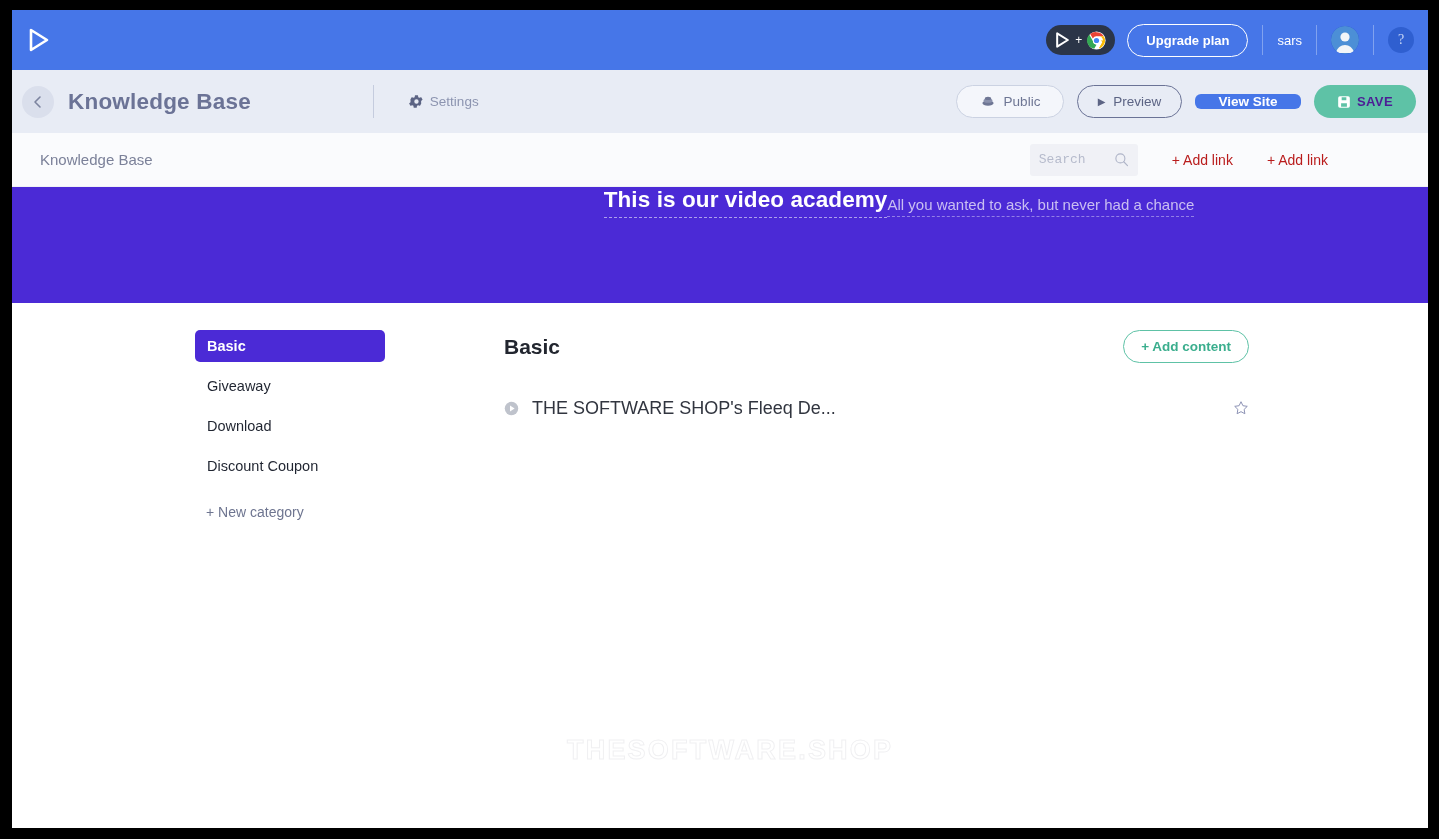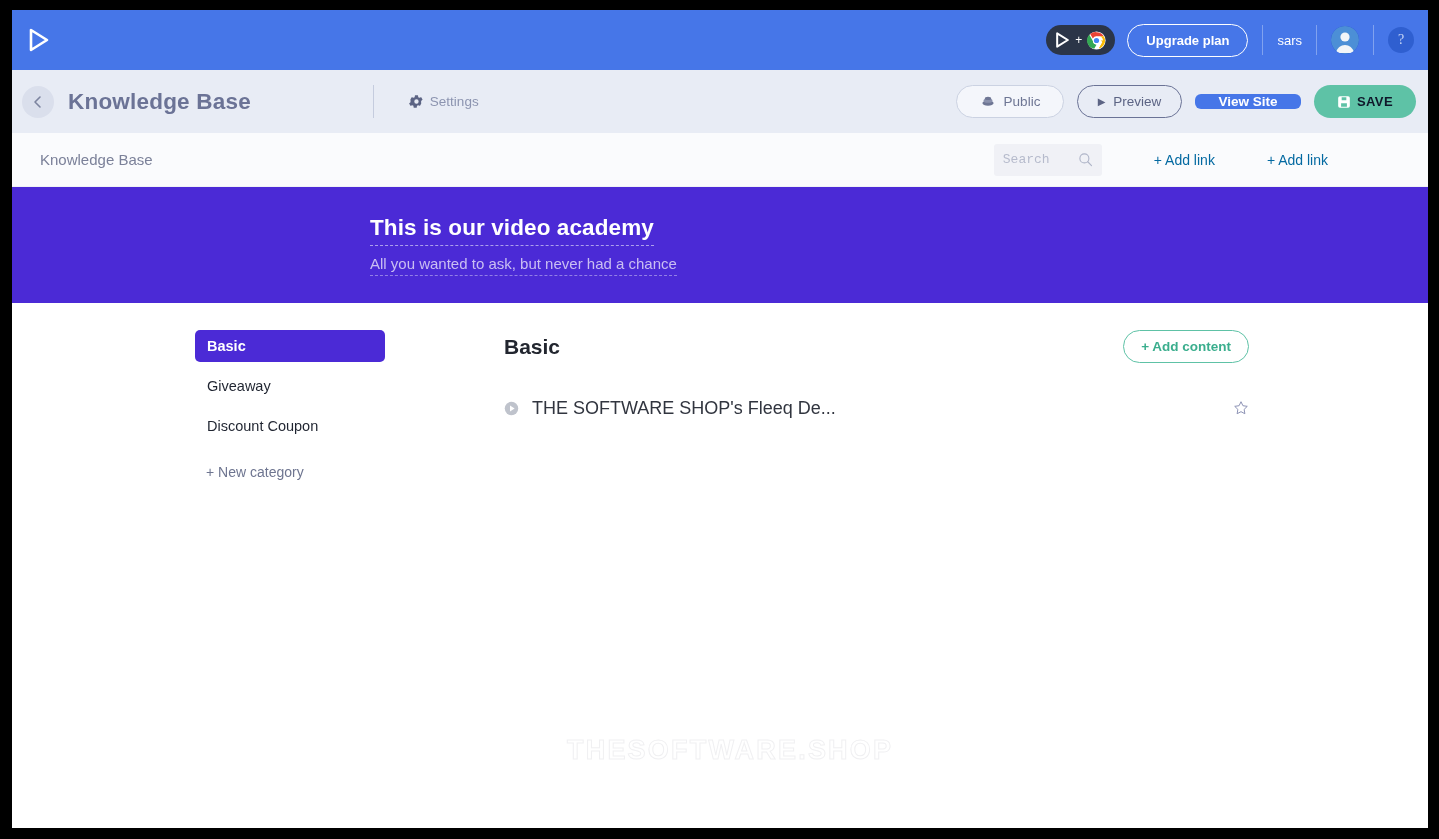--- a/index.html
+++ b/index.html
@@ -213,21 +213,21 @@
     font-weight: bold;
     width: 106px;
     border-radius: 6px;
     height: 15px;
     display: flex; align-items: center; justify-content: center;
     font-size: 13.5px;
     cursor: pointer;
   }
   #save-btn {
     background: #5EC2A6;
-    color: #0f172a;
+    color: #4c1d95;
     font-weight: bold;
     width: 102px;
     border-radius: 19px;
     height: 33px;
     display: flex; align-items: center; justify-content: center;
     gap: 6px;
     font-size: 13px;
     cursor: pointer;
     letter-spacing: .4px;
   }
@@ -268,32 +268,32 @@
     background: transparent;
     font-size: 13px;
     color: #9AA0B5;
     width: 64px;
     font-family: Liberation Mono, monospace;
   }
   #search-input::placeholder { color: #B6BBCC; }
   .mag { width: 15px; height: 15px; margin-left: auto; display: block; }
   .addlink {
     font-size: 14px;
-    color: #0369a1;
-    margin-left: 52px;
+    color: #b91c1c;
+    margin-left: 34px;
     cursor: pointer;
     white-space: nowrap;
   }
 
   
   #hero {
     height: 116px;
     background: #4B2AD6;
     display: flex;
-    flex-direction: column;
+    flex-direction: row;
     justify-content: center;
     padding-left: 358px;
   }
   #hero-title {
     color: #ffffff;
     font-size: 22.5px;
     font-weight: bold;
     display: inline-block;
     align-self: flex-start;
     border-bottom: 1.5px dashed rgba(255,255,255,.55);
@@ -531,20 +531,21 @@
   <div id="hero">
     <div id="hero-title">This is our video academy</div>
     <div id="hero-sub">All you wanted to ask, but never had a chance</div>
   </div>
 
   <div id="body-area">
 
     <div id="cat-sidebar">
       <div class="cat-item active">Basic</div>
       <div class="cat-item">Giveaway</div>
+      <div class="cat-item">Download</div>
       <div class="cat-item">Discount Coupon</div>
       <div id="new-category">+ New category</div>
     </div>
 
     <div id="content-col">
       <div id="content-head">
         <div id="content-title">Basic</div>
         <div id="add-content-btn">+ Add content</div>
       </div>
 

